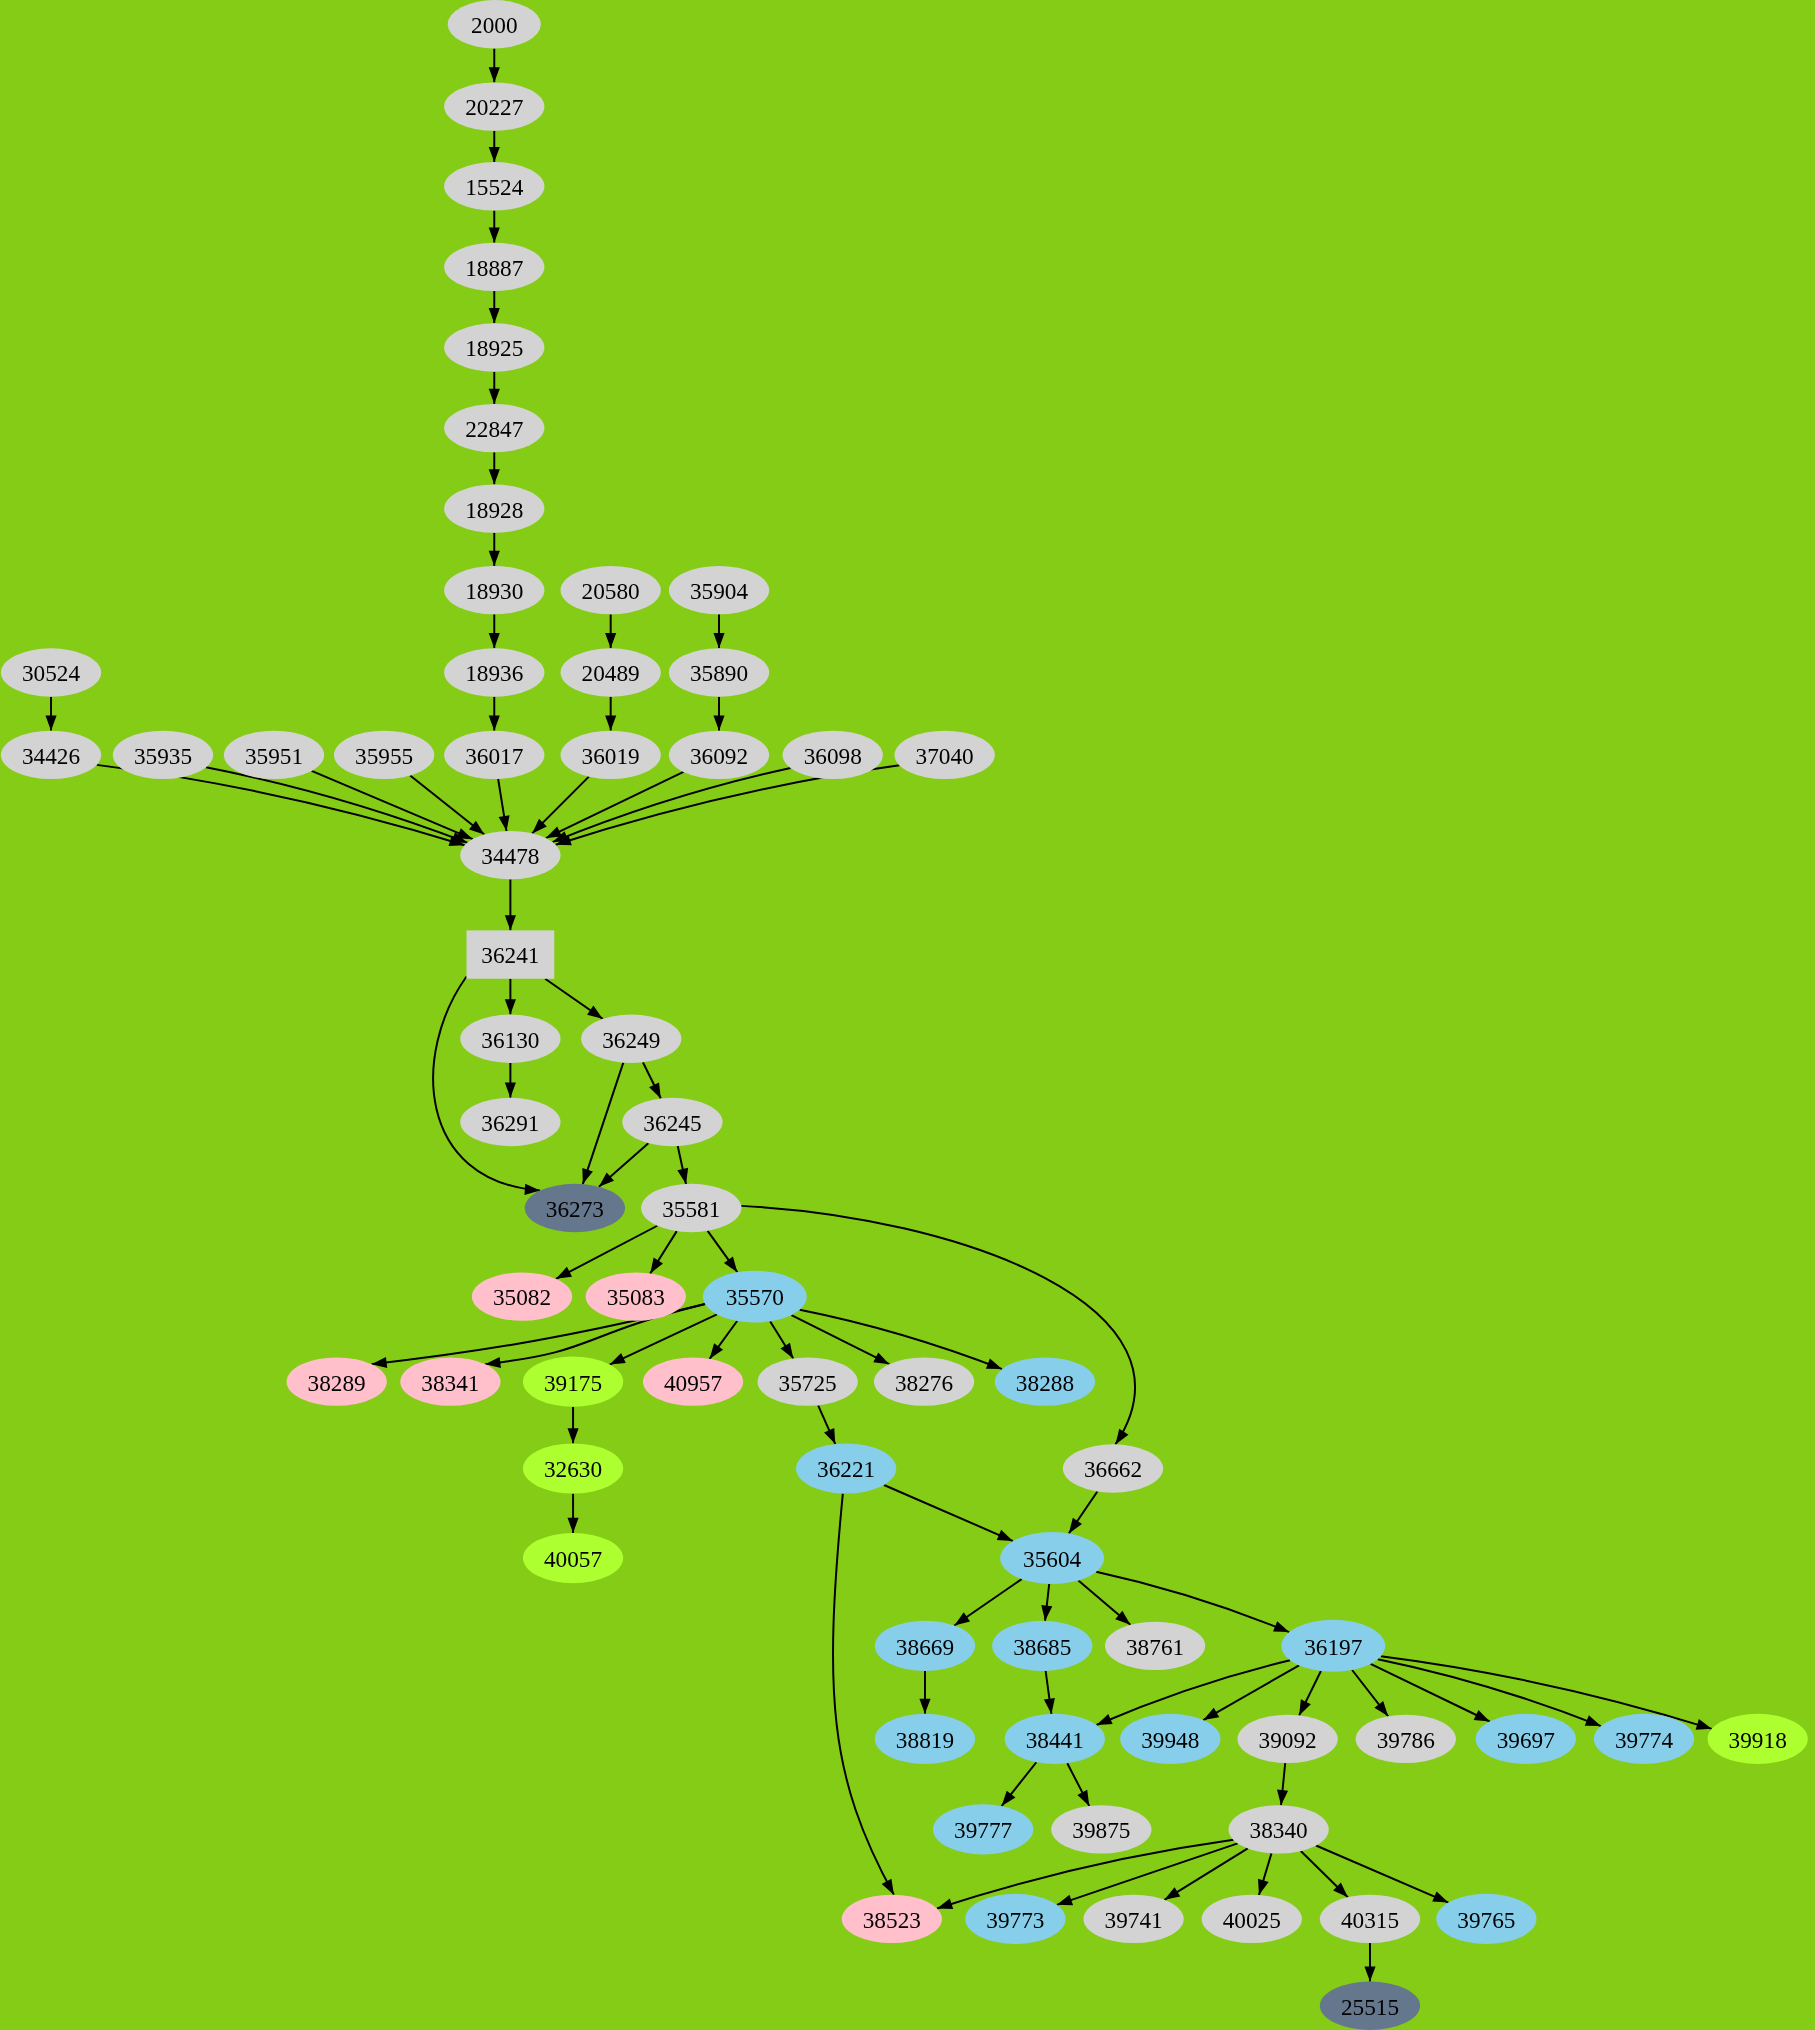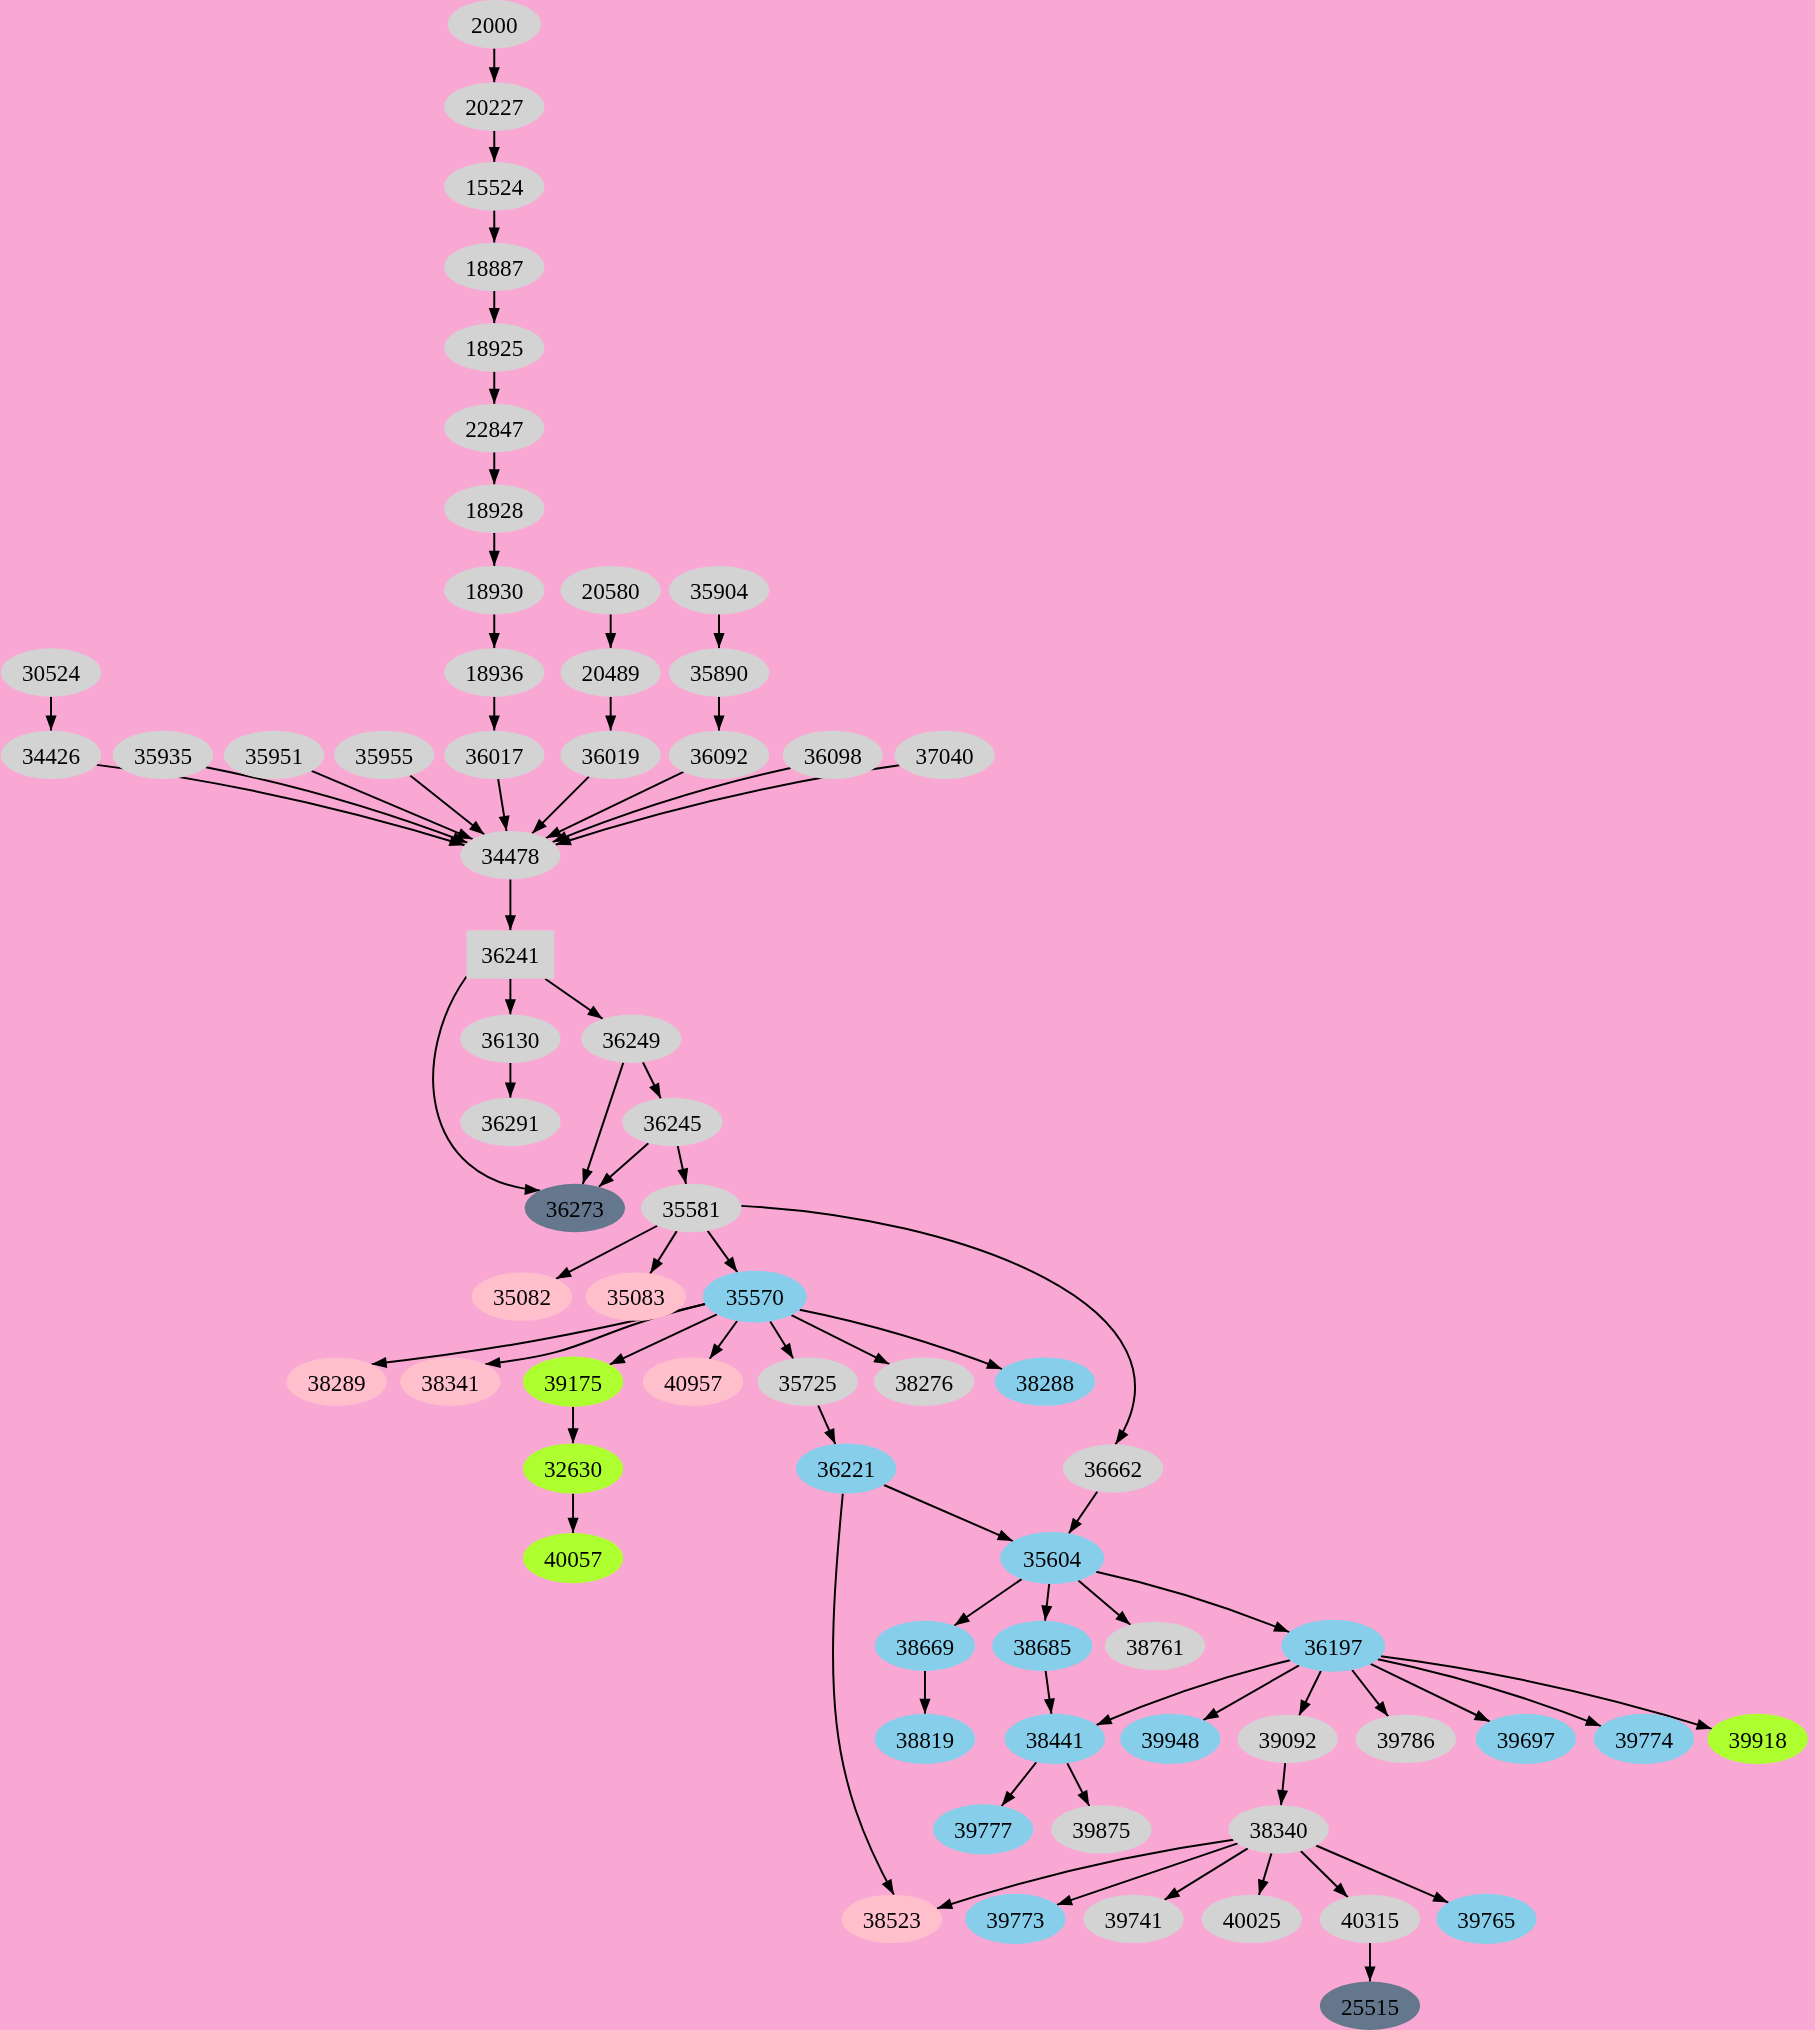--- a/index.html
+++ b/index.html
@@ -7,21 +7,21 @@
     padding: 0;
     background: #ffffff;
   }
   body {
     font-family: "Liberation Serif", "DejaVu Serif", serif;
   }
   #graph-root {
     position: relative;
     width: 1815px;
     height: 2030px;
-    background: #f9a8d4;
+    background: #84cc16;
     overflow: hidden;
   }
   svg#graph-svg {
     display: block;
     width: 1815px;
     height: 2030px;
   }
   .node-label {
     font-family: "Liberation Serif", "DejaVu Serif", serif;
     font-size: 26px;

